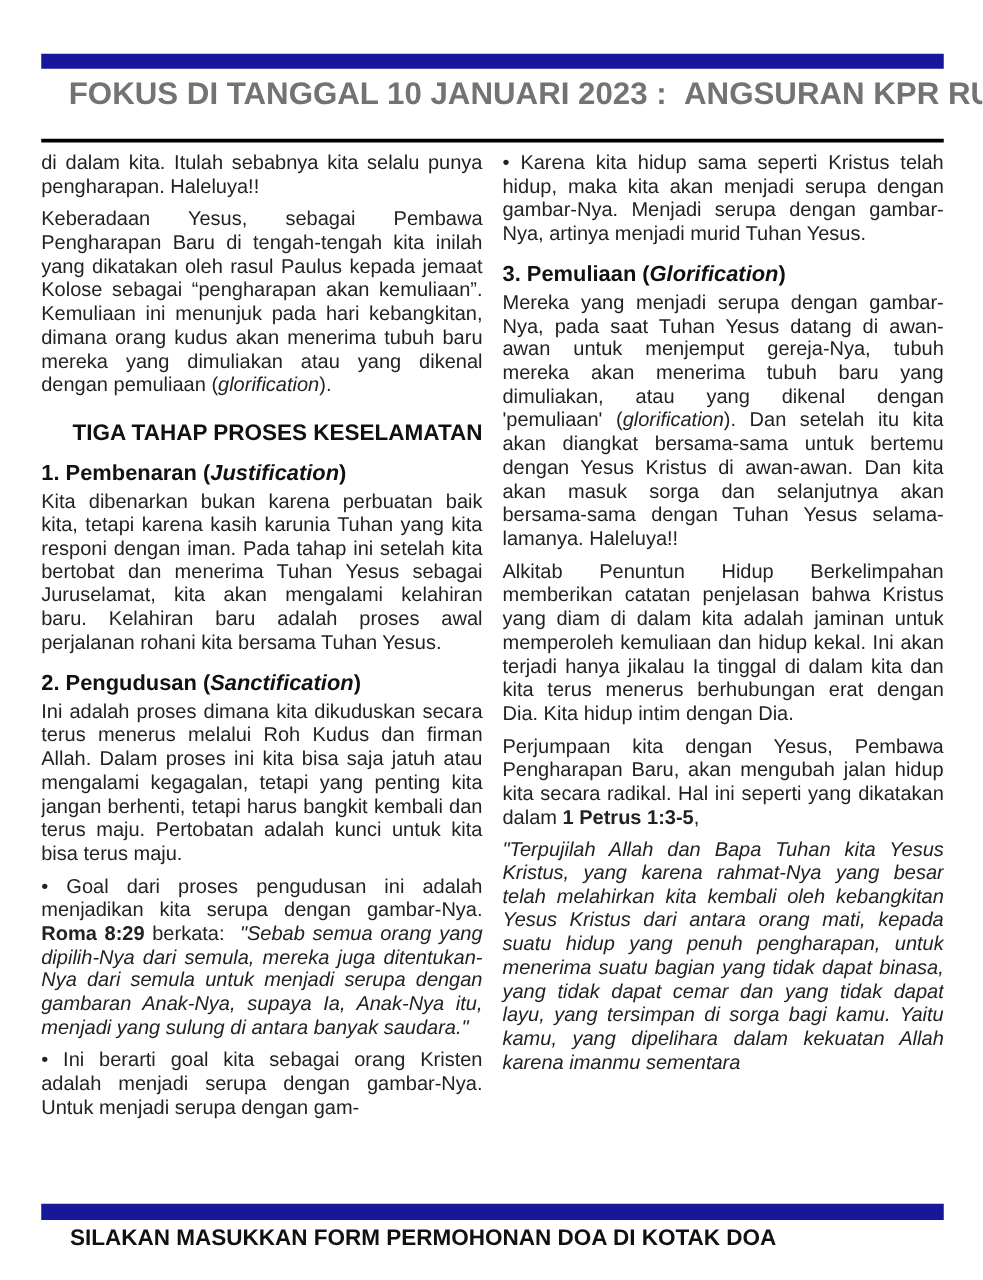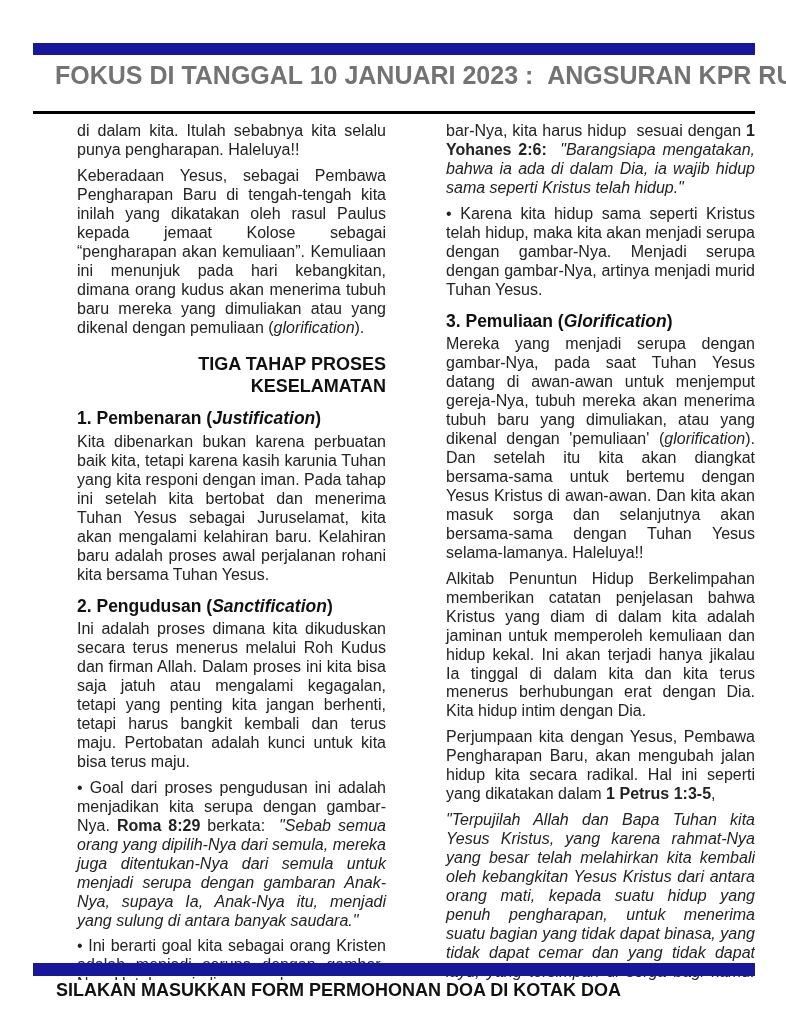--- a/index.html
+++ b/index.html
@@ -53,21 +53,20 @@
     height: 858px;
     overflow: hidden;
   }
   .col {
     flex: 1;
     min-width: 0;
     font-size: 16px;
     line-height: 1.185;
     text-align: justify;
     color: #222222;
-    margin-left: 44px;
   }
   p.bp {
     margin: 0 0 7px 0;
   }
   h2.section-h {
     font-size: 18px;
     font-weight: bold;
     margin: 17px 0 11px 0;
     text-align: right;
     color: #111111;
@@ -123,21 +122,20 @@
         <h2 class="section-h">TIGA TAHAP PROSES KESELAMATAN</h2>
         <h3 class="sub-h"><span>1. Pembenaran (</span><span class="bi">Justification</span><span>)</span></h3>
         <p class="bp"><span>Kita dibenarkan bukan karena perbuatan baik kita, tetapi karena kasih karunia Tuhan yang kita responi dengan iman. Pada tahap ini setelah kita bertobat dan menerima Tuhan Yesus sebagai Juruselamat, kita akan mengalami kelahiran baru. Kelahiran baru adalah proses awal perjalanan rohani kita bersama Tuhan Yesus.</span></p>
         <h3 class="sub-h"><span>2. Pengudusan (</span><span class="bi">Sanctification</span><span>)</span></h3>
         <p class="bp"><span>Ini adalah proses dimana kita dikuduskan secara terus menerus melalui Roh Kudus dan firman Allah. Dalam proses ini kita bisa saja jatuh atau mengalami kegagalan, tetapi yang penting kita jangan berhenti, tetapi harus bangkit kembali dan terus maju. Pertobatan adalah kunci untuk kita bisa terus maju.</span></p>
         <p class="bp"><span>• Goal dari proses pengudusan ini adalah menjadikan kita serupa dengan gambar-Nya. </span><span class="b">Roma 8:29</span><span> berkata: &nbsp;</span><span class="i">"Sebab semua orang yang dipilih-Nya dari semula, mereka juga ditentukan-Nya dari semula untuk menjadi serupa dengan gambaran Anak-Nya, supaya Ia, Anak-Nya itu, menjadi yang sulung di antara banyak saudara."</span></p>
         <p class="bp"><span>• Ini berarti goal kita sebagai orang Kristen adalah menjadi serupa dengan gambar-Nya. Untuk menjadi serupa dengan gam-</span></p>
       </div>
 
       <div class="col">
-        <p class="bp"><span>bar-Nya, kita harus hidup &nbsp;sesuai dengan </span><span class="b">1 Yohanes 2:6</span><span class="b">: &nbsp;</span><span class="i">"Barangsiapa mengatakan, bahwa ia ada di dalam Dia, ia wajib hidup sama seperti Kristus telah hidup."</span></p>
         <p class="bp"><span>• Karena kita hidup sama seperti Kristus telah hidup, maka kita akan menjadi serupa dengan gambar-Nya. Menjadi serupa dengan gambar-Nya, artinya menjadi murid Tuhan Yesus.</span></p>
         <h3 class="sub-h"><span>3. Pemuliaan (</span><span class="bi">Glorification</span><span>)</span></h3>
         <p class="bp"><span>Mereka yang menjadi serupa dengan gambar-Nya, pada saat Tuhan Yesus datang di awan-awan untuk menjemput gereja-Nya, tubuh mereka akan menerima tubuh baru yang dimuliakan, atau yang dikenal dengan 'pemuliaan' (</span><span class="i">glorification</span><span>). Dan setelah itu kita akan diangkat bersama-sama untuk bertemu dengan Yesus Kristus di awan-awan. Dan kita akan masuk sorga dan selanjutnya akan bersama-sama dengan Tuhan Yesus selama-lamanya. Haleluya!!</span></p>
         <p class="bp"><span>Alkitab Penuntun Hidup Berkelimpahan memberikan catatan penjelasan bahwa Kristus yang diam di dalam kita adalah jaminan untuk memperoleh kemuliaan dan hidup kekal. Ini akan terjadi hanya jikalau Ia tinggal di dalam kita dan kita terus menerus berhubungan erat dengan Dia. Kita hidup intim dengan Dia.</span></p>
         <p class="bp"><span>Perjumpaan kita dengan Yesus, Pembawa Pengharapan Baru, akan mengubah jalan hidup kita secara radikal. Hal ini seperti yang dikatakan dalam </span><span class="b">1 Petrus 1:3-5</span><span>,</span></p>
         <p class="bp i"><span>"Terpujilah Allah dan Bapa Tuhan kita Yesus Kristus, yang karena rahmat-Nya yang besar telah melahirkan kita kembali oleh kebangkitan Yesus Kristus dari antara orang mati, kepada suatu hidup yang penuh pengharapan, untuk menerima suatu bagian yang tidak dapat binasa, yang tidak dapat cemar dan yang tidak dapat layu, yang tersimpan di sorga bagi kamu. Yaitu kamu, yang dipelihara dalam kekuatan Allah karena imanmu sementara</span></p>
       </div>
 
     </main>
   </div>

